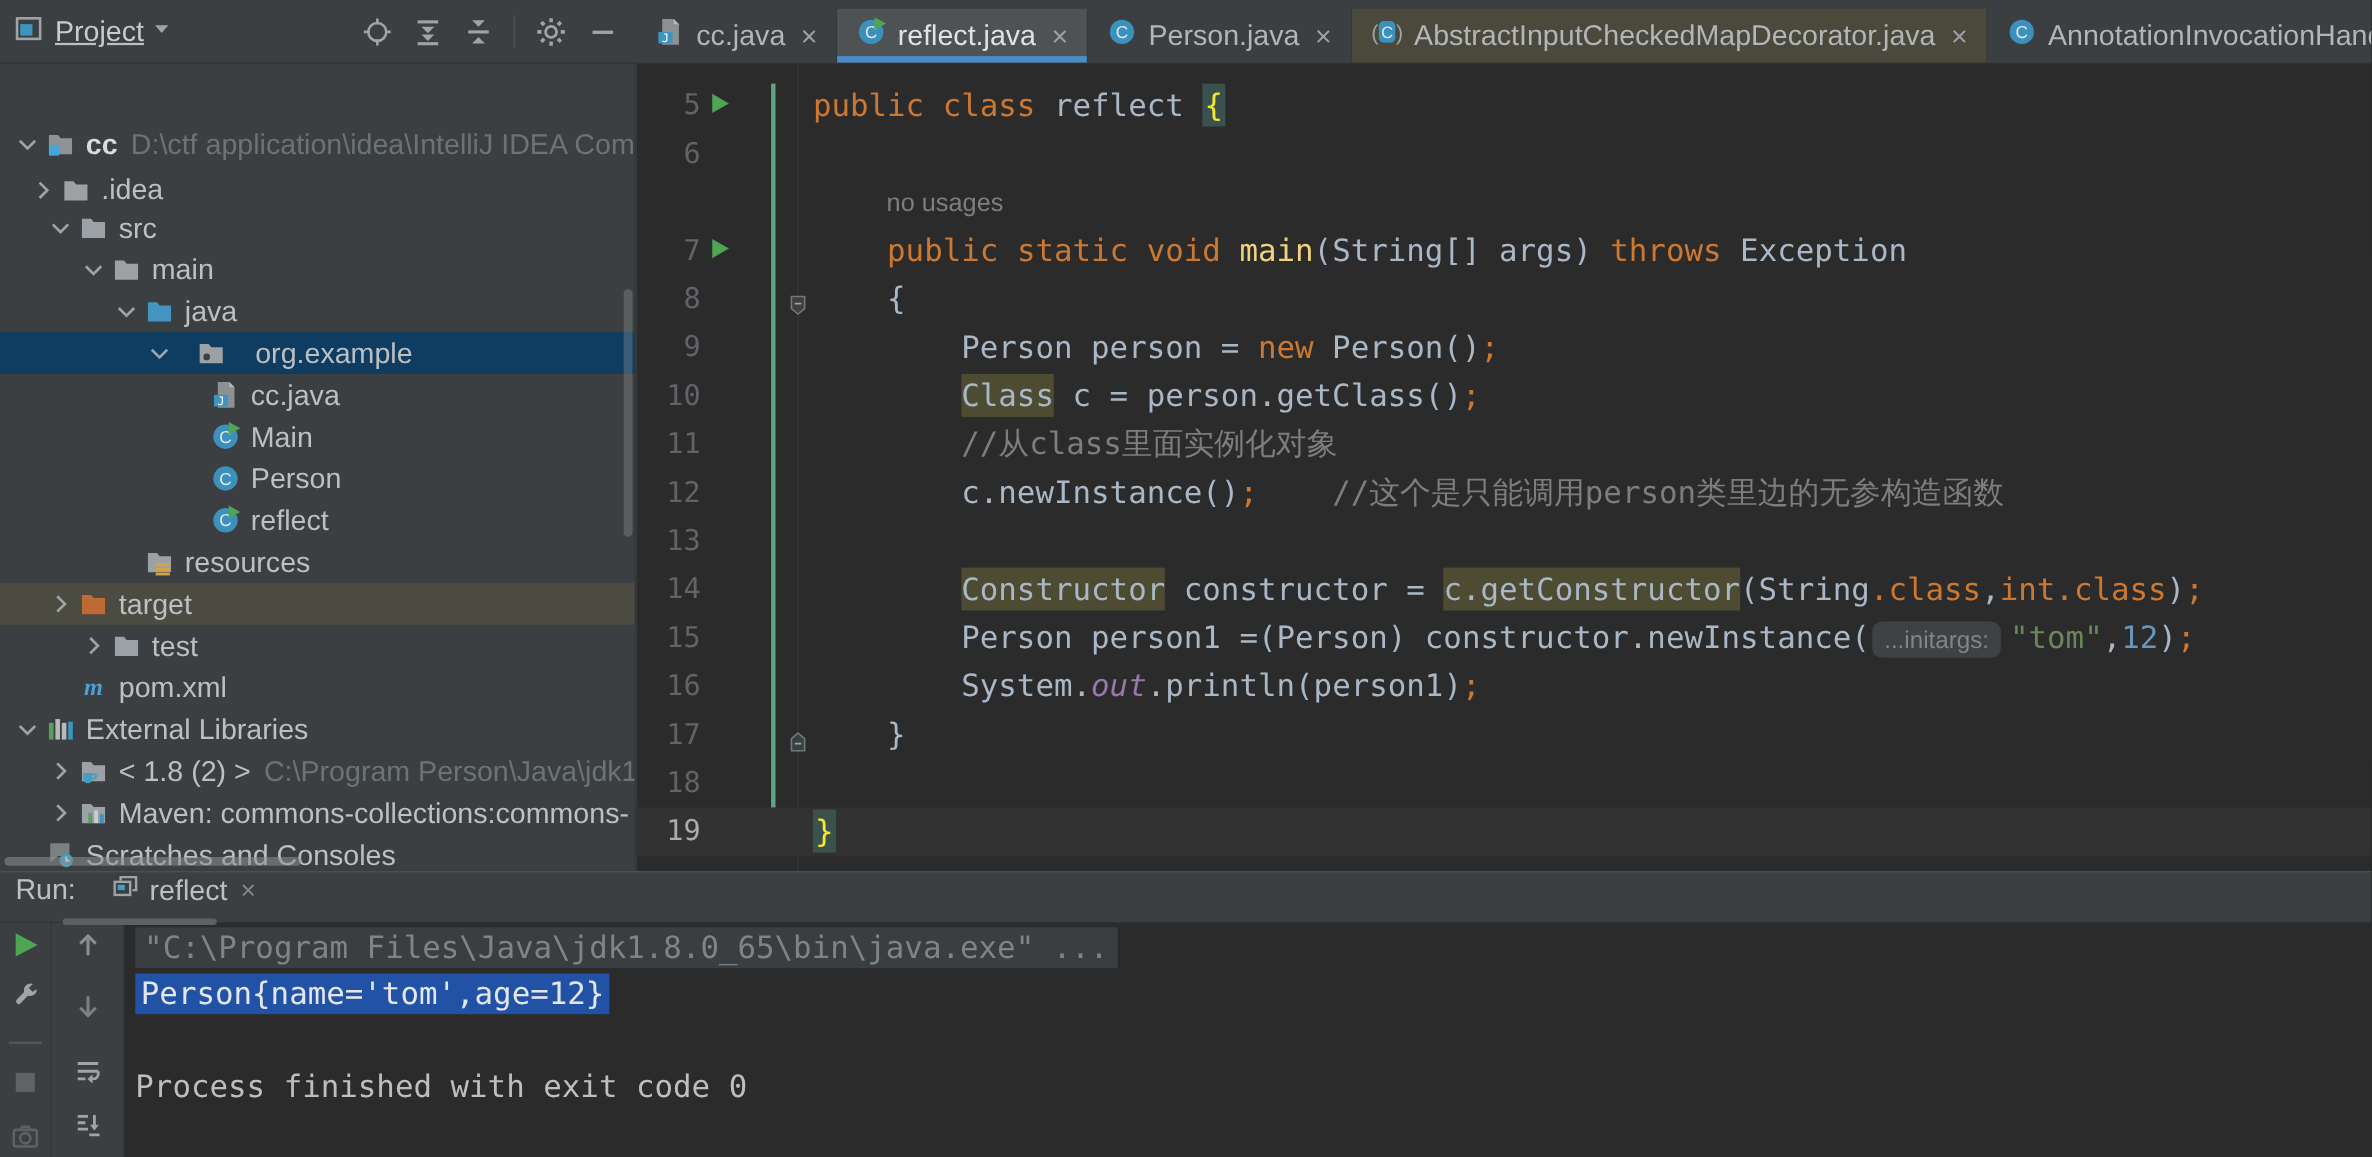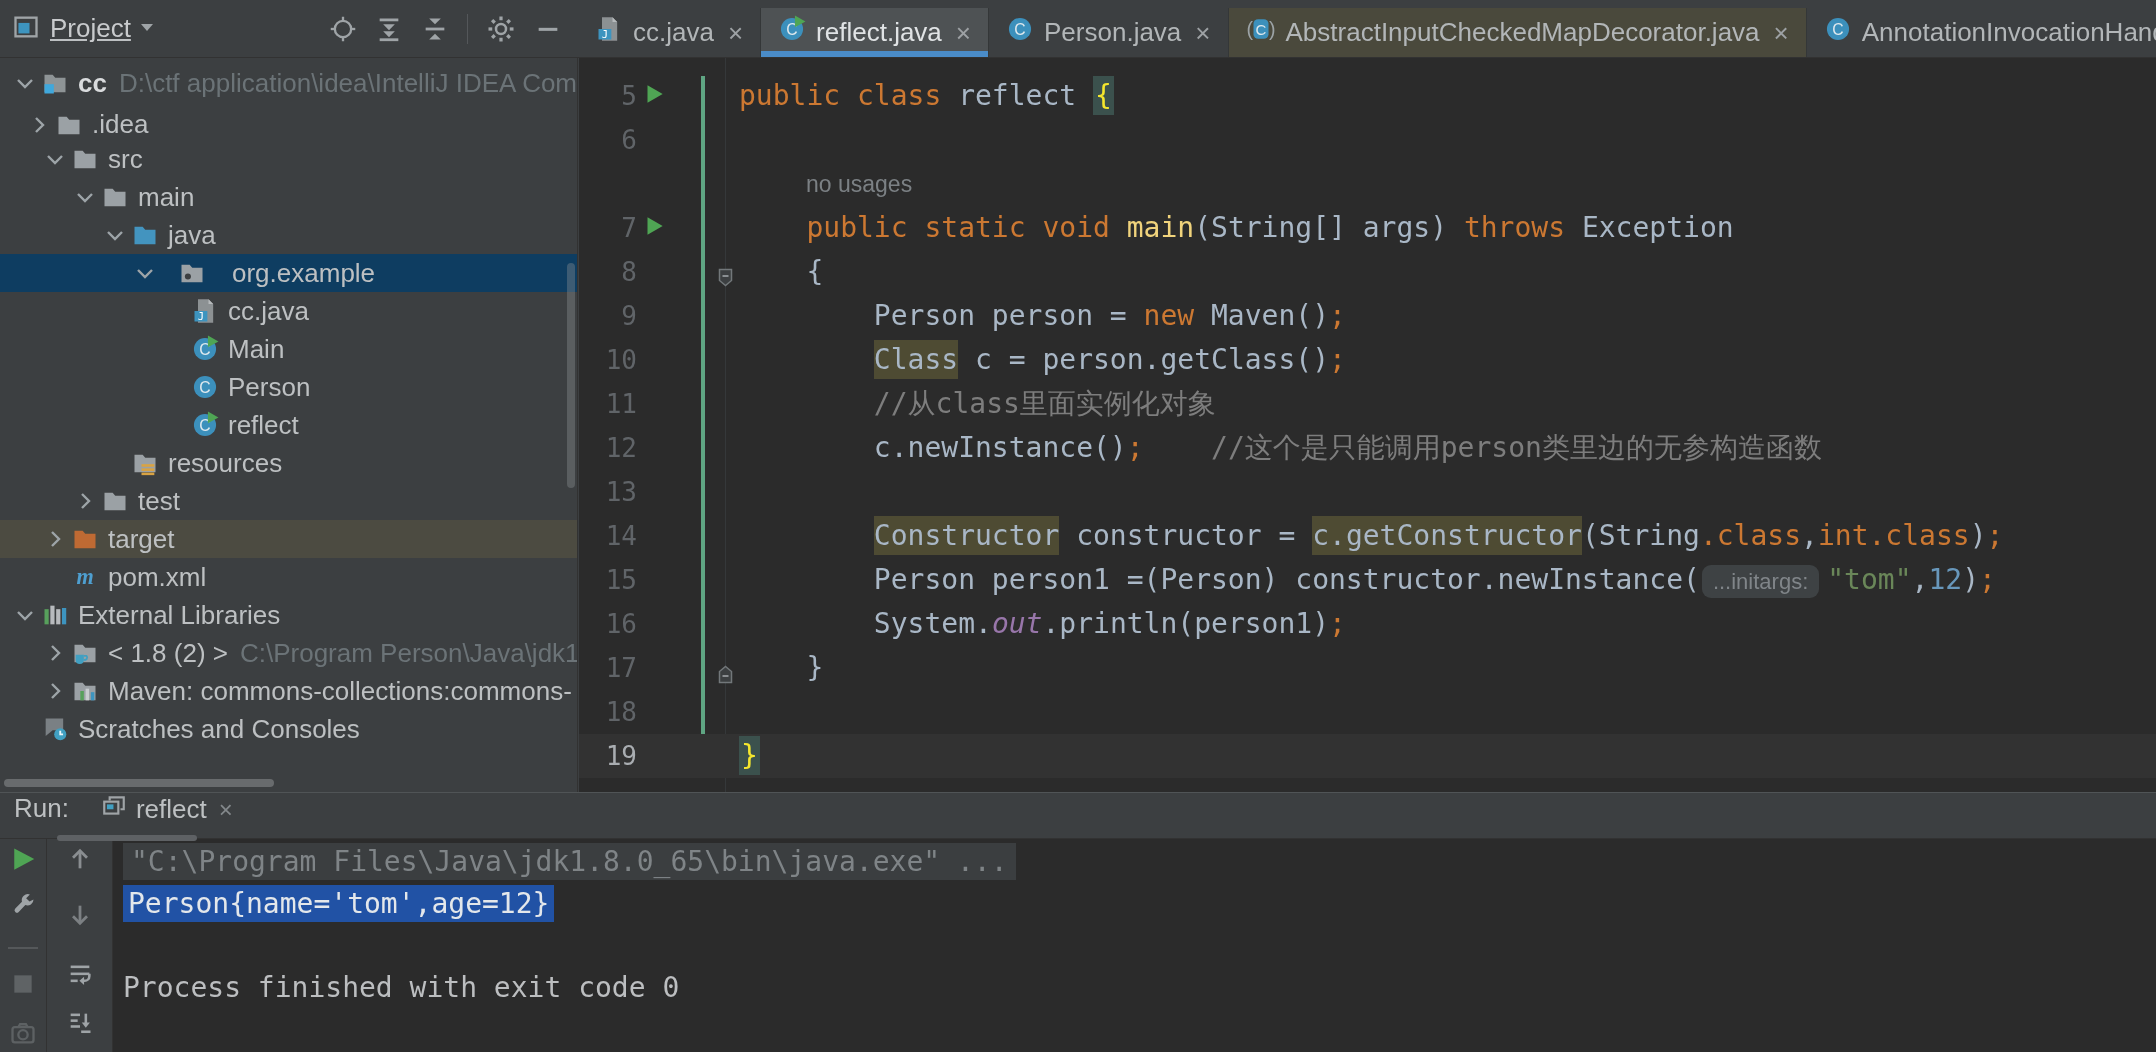--- a/index.html
+++ b/index.html
@@ -184,21 +184,21 @@
           <span><svg width="28" height="28" viewBox="0 0 24 24">
               <circle cx="12" cy="12" r="9.5" fill="#3c90bc"></circle>
               <text x="12" y="16.8" text-anchor="middle" font-size="13.5" font-family="sans-serif" fill="#dfe9ee">C</text>
             </svg></span>
           <span>AnnotationInvocationHand</span>
         </div>
       </div>
   </div>
 
   <div class="project-panel" id="tree">
-      <div class="trow" style="padding-left: 10px;">
+      <div class="trow" style="padding-left: 10px; margin-top: 48px;">
         <span class="chev">
           <svg width="24" height="24" viewBox="0 0 24 24">
             <path d="M5 9l7 7 7-7" stroke="#9da4a8" stroke-width="2.4" fill="none"></path>
           </svg>
         </span>
         <span class="ticon">
           <svg width="28" height="28" viewBox="0 0 24 24">
             <path d="M3 5h7l2.2 2.5H21V20H3z" fill="#8e9496"></path>
             <rect x="3" y="13" width="8" height="8" fill="#40a8dc"></rect>
           </svg>
@@ -323,45 +323,45 @@
             <path d="M3 5h7l2.2 2.5H21V20H3z" fill="#9ba1a5"></path>
             <g fill="#d9a343">
               <rect x="9" y="13" width="11" height="2.2"></rect>
               <rect x="9" y="16.6" width="11" height="2.2"></rect>
               <rect x="9" y="20.2" width="11" height="2.2"></rect>
             </g>
           </svg>
         </span>
         <span class="tlabel">resources</span>
       </div>
+      <div class="trow hl-olive" style="padding-left: 40px;">
+        <span class="chev">
+          <svg width="24" height="24" viewBox="0 0 24 24">
+            <path d="M9 5l7 7-7 7" stroke="#9da4a8" stroke-width="2.4" fill="none"></path>
+          </svg>
+        </span>
+        <span class="ticon">
+          <svg width="28" height="28" viewBox="0 0 24 24">
+            <path d="M3 5h7l2.2 2.5H21V20H3z" fill="#bf6a33"></path>
+          </svg>
+        </span>
+        <span class="tlabel">target</span>
+      </div>
       <div class="trow" style="padding-left: 70px;">
         <span class="chev">
           <svg width="24" height="24" viewBox="0 0 24 24">
             <path d="M9 5l7 7-7 7" stroke="#9da4a8" stroke-width="2.4" fill="none"></path>
           </svg>
         </span>
         <span class="ticon">
           <svg width="28" height="28" viewBox="0 0 24 24">
             <path d="M3 5h7l2.2 2.5H21V20H3z" fill="#9ba1a5"></path>
           </svg>
         </span>
         <span class="tlabel">test</span>
-      </div>
-      <div class="trow hl-olive" style="padding-left: 40px;">
-        <span class="chev">
-          <svg width="24" height="24" viewBox="0 0 24 24">
-            <path d="M9 5l7 7-7 7" stroke="#9da4a8" stroke-width="2.4" fill="none"></path>
-          </svg>
-        </span>
-        <span class="ticon">
-          <svg width="28" height="28" viewBox="0 0 24 24">
-            <path d="M3 5h7l2.2 2.5H21V20H3z" fill="#bf6a33"></path>
-          </svg>
-        </span>
-        <span class="tlabel">target</span>
       </div>
       <div class="trow" style="padding-left: 40px;">
         <span class="chev"></span>
         <span class="ticon">
           <svg width="28" height="28" viewBox="0 0 24 24">
             <text x="12" y="18" text-anchor="middle" font-size="19" font-style="italic" font-weight="bold" font-family="serif" fill="#4e9fd0">m</text>
           </svg>
         </span>
         <span class="tlabel">pom.xml</span>
       </div>
@@ -455,21 +455,21 @@
       <div class="crow" style="top: 192px;">
         <span class="ln">8</span>
         <span class="foldico"><svg width="17" height="20" viewBox="0 0 17 20">
             <path d="M2.5 1.5h12v11l-6 5-6-5z" fill="#3c3f41" stroke="#72777a" stroke-width="1.5"></path>
             <line x1="5.5" y1="8" x2="11.5" y2="8" stroke="#9fa4a7" stroke-width="1.6"></line>
           </svg></span>
         <span class="codetext"><span class="seg-pl">    {</span></span>
       </div>
       <div class="crow" style="top: 236px;">
         <span class="ln">9</span>
-        <span class="codetext"><span class="seg-pl">        Person person = </span><span class="seg-kw">new</span><span class="seg-pl"> Maven()</span><span class="seg-sem">;</span></span>
+        <span class="codetext"><span class="seg-pl">        Person person = </span><span class="seg-kw">new</span><span class="seg-pl"> Person()</span><span class="seg-sem">;</span></span>
       </div>
       <div class="crow" style="top: 280px;">
         <span class="ln">10</span>
         <span class="codetext"><span class="seg-ws">        </span><span class="seg-hl">Class</span><span class="seg-pl"> c = person.getClass()</span><span class="seg-sem">;</span></span>
       </div>
       <div class="crow" style="top: 324px;">
         <span class="ln">11</span>
         <span class="codetext"><span class="seg-ws">        </span><span class="seg-cm">//从class里面实例化对象</span></span>
       </div>
       <div class="crow" style="top: 368px;">

